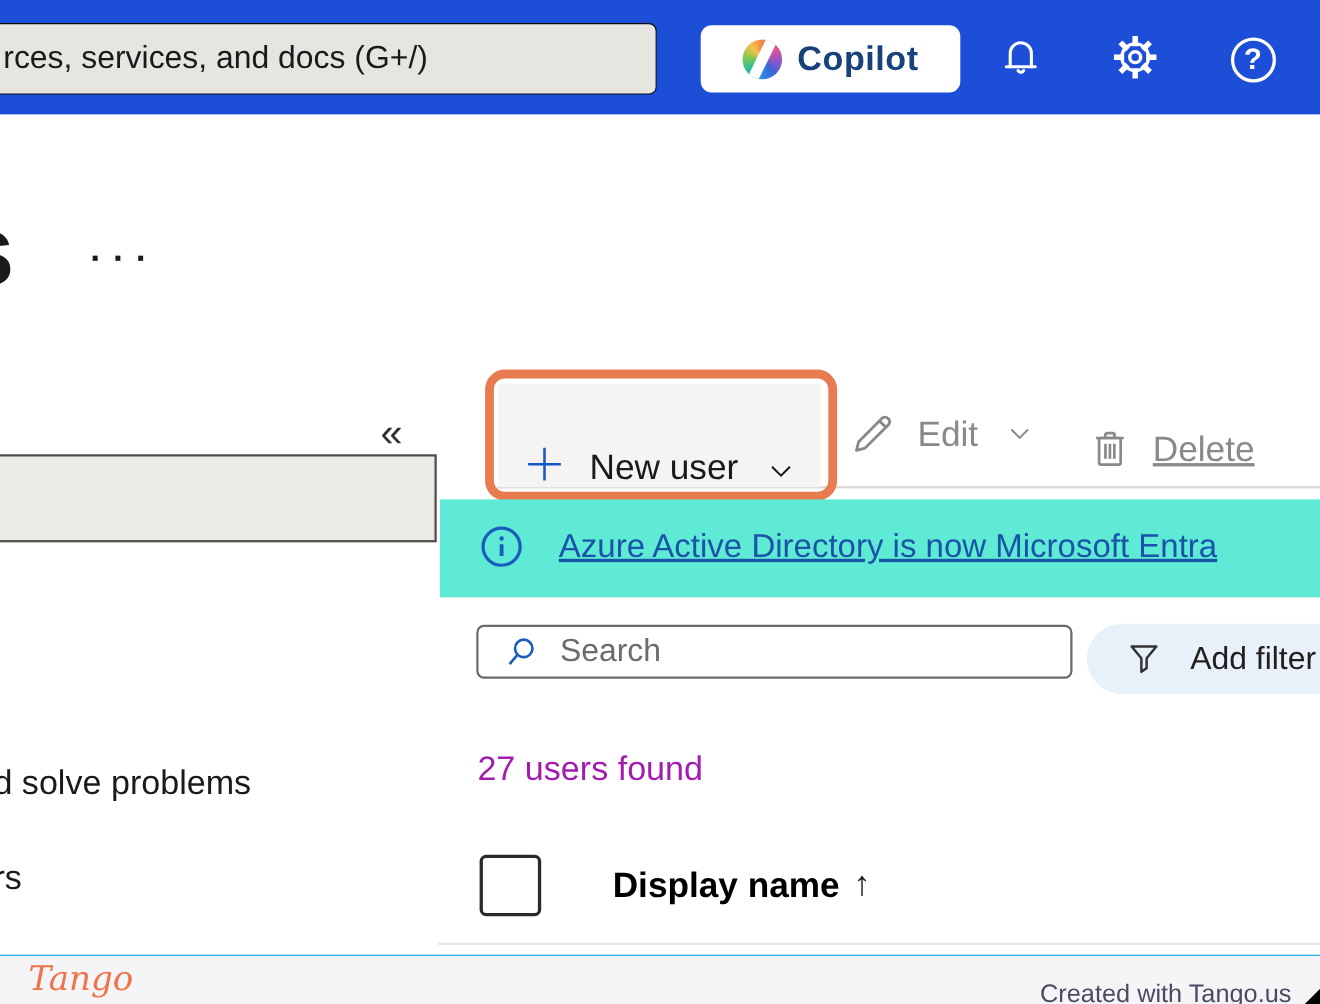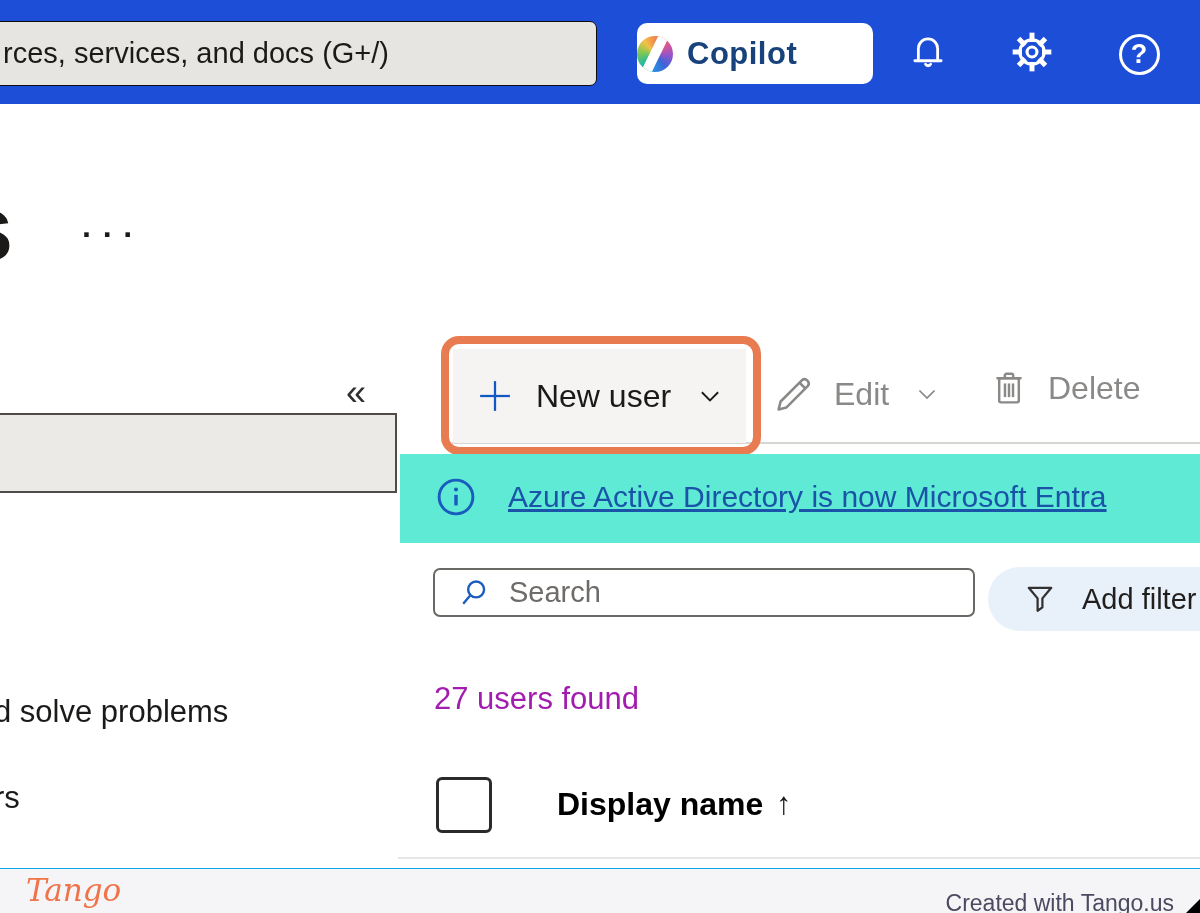--- a/index.html
+++ b/index.html
@@ -6,21 +6,21 @@
   html,body { width:1200px; height:913px; }
   body { font-family:"Liberation Sans", sans-serif; background:#fff; }
   #screen { position:relative; width:1200px; height:913px; overflow:hidden; background:#ffffff; }
 
   
   .topbar { position:absolute; left:0; top:0; width:1200px; height:104px; background:#1d4ed8; }
   .top-search { position:absolute; left:-14px; top:21px; width:611px; height:65px;
     background:#e7e5e2; border:1px solid #0d0d0d; border-radius:7px;
     font-family:"Liberation Sans",sans-serif; font-size:29px; color:#1b1a19; padding:0 18px 0 16px; outline:none; }
   .copilot-btn { position:absolute; left:637px; top:23px; width:236px; height:61px; background:#ffffff;
-    border:none; border-radius:10px; display:flex; align-items:center; gap:14px; cursor:pointer; }
+    border:none; border-radius:10px; display:flex; align-items:center; justify-content:center; gap:14px; cursor:pointer; }
   .copilot-logo { width:36px; height:36px; border-radius:50%; position:relative; overflow:hidden;
     background:conic-gradient(from 140deg, #3a65d8, #2a8fe0, #27b8a0, #7ec852, #f3c246, #ef8050, #e0558f, #9455c8, #3a65d8); }
   .copilot-logo::after { content:""; position:absolute; left:13px; top:-4px; width:10px; height:44px;
     background:#ffffff; transform:rotate(26deg); border-radius:5px; }
   .copilot-label { font-size:31px; font-weight:700; color:#17427b; letter-spacing:.5px; }
   .top-icon-btn { position:absolute; background:none; border:none; cursor:pointer; display:flex;
     align-items:center; justify-content:center; }
   .bell-btn { left:905px; top:30px; width:46px; height:46px; }
   .gear-btn { left:1008px; top:29px; width:48px; height:48px; }
   .help-btn { left:1116px; top:31px; width:46px; height:46px; }
@@ -34,29 +34,29 @@
   .collapse-btn { position:absolute; left:346px; top:372px; font-size:36px; color:#323130;
     background:none; border:none; cursor:pointer; }
   .left-gray-box { position:absolute; left:-10px; top:413px; width:407px; height:80px;
     background:#eceae7; border:2px solid #4e4b49; }
   .partial-line1 { position:absolute; left:-6px; top:694px; font-size:31px; color:#1b1a19; }
   .partial-line2 { position:absolute; left:-6px; top:780px; font-size:31px; color:#1b1a19; }
 
   
   .toolbar-divider { position:absolute; left:452px; top:442px; width:748px; height:2px; background:#d8d6d3; }
   .new-user-btn { position:absolute; left:453px; top:349px; width:293px; height:94px; background:#f5f4f2;
-    border:none; display:flex; align-items:center; justify-content:center; gap:20px; cursor:pointer; }
+    border:none; display:flex; align-items:flex-end; justify-content:center; gap:20px; cursor:pointer; }
   .new-user-label { font-size:32px; color:#1b1a19; }
   .nu-chevron { color:#1b1a19; margin-left:4px; display:flex; }
   .tango-highlight { position:absolute; left:441px; top:336px; width:320px; height:119px;
     border:8px solid #e87c50; border-radius:18px; pointer-events:none; }
   .tb-btn { position:absolute; background:none; border:none; display:flex; align-items:center; gap:18px;
     color:#8b8987; font-size:32px; cursor:default; }
   .edit-btn { left:772px; top:366px; height:56px; }
-  .delete-btn { left:988px; top:360px; height:56px; }
+  .delete-btn { left:988px; top:380px; height:56px;text-decoration:underline; }
 
   
   .info-banner { position:absolute; left:400px; top:454px; width:800px; height:89px; background:#5eead4;
     display:flex; align-items:center; }
   .info-icon { position:absolute; left:34px; top:21px; }
   .banner-link { position:absolute; left:108px; top:26px; font-size:30px; color:#1a54a8;
     text-decoration:underline; white-space:nowrap; }
 
   
   .list-search-wrap { position:absolute; left:433px; top:568px; width:542px; height:49px;

